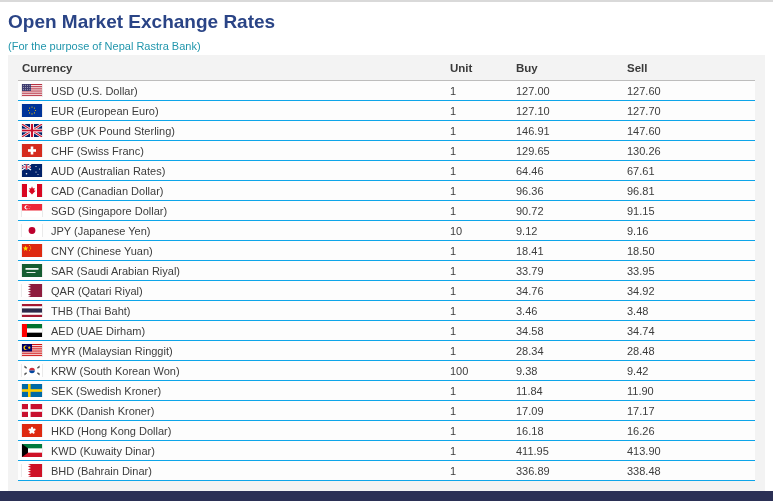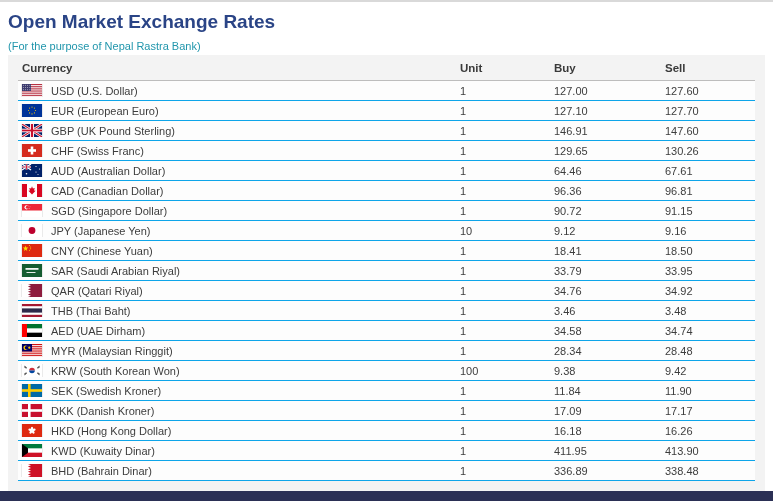--- a/index.html
+++ b/index.html
@@ -47,21 +47,21 @@
   .row {
     display: flex;
     align-items: center;
     height: 20px;
     background: #fdfdfd;
     border-bottom: 1px solid #0ea5e9;
   }
   .cell { overflow: hidden; white-space: nowrap; }
   .cell.currency { width: 432px; display: flex; align-items: center; padding-left: 4px; }
   .thead .cell.currency { padding-left: 4px; }
-  .cell.unit { width: 94px; margin-left: 10px; }
+  .cell.unit { width: 66px; }
   .cell.buy  { width: 111px; }
   .cell.sell { flex: 1; }
   .row .cell { font-size: 11px; color: #3d3d3d; }
   .flag {
     display: inline-block;
     width: 20px; height: 13px;
     margin-right: 9px;
     box-shadow: 0 0 1px rgba(0,0,0,0.45);
     flex: 0 0 auto;
     line-height: 0;
@@ -189,21 +189,21 @@
               <rect y="2.2" width="9" height="1.6" fill="#fff"></rect>
               <rect x="4.1" width="0.8" height="6" fill="#C8102E"></rect>
               <rect y="2.6" width="9" height="0.8" fill="#C8102E"></rect>
               <circle cx="4.5" cy="9.8" r="0.8" fill="#fff"></circle>
               <circle cx="14" cy="2.5" r="0.6" fill="#fff"></circle>
               <circle cx="17.5" cy="5" r="0.6" fill="#fff"></circle>
               <circle cx="14" cy="8" r="0.6" fill="#fff"></circle>
               <circle cx="16" cy="10.5" r="0.5" fill="#fff"></circle>
             </svg>
           </span>
-          <span class="cname">AUD (Australian Dollar)</span>
+          <span class="cname">AUD (Australian Rates)</span>
         </div>
         <div class="cell unit">1</div>
         <div class="cell buy">64.46</div>
         <div class="cell sell">67.61</div>
       </div>
       <div class="row">
         <div class="cell currency">
           <span class="flag">
             <svg width="20" height="13" viewBox="0 0 20 13" xmlns="http://www.w3.org/2000/svg">
               <rect width="20" height="13" fill="#fff"></rect>

